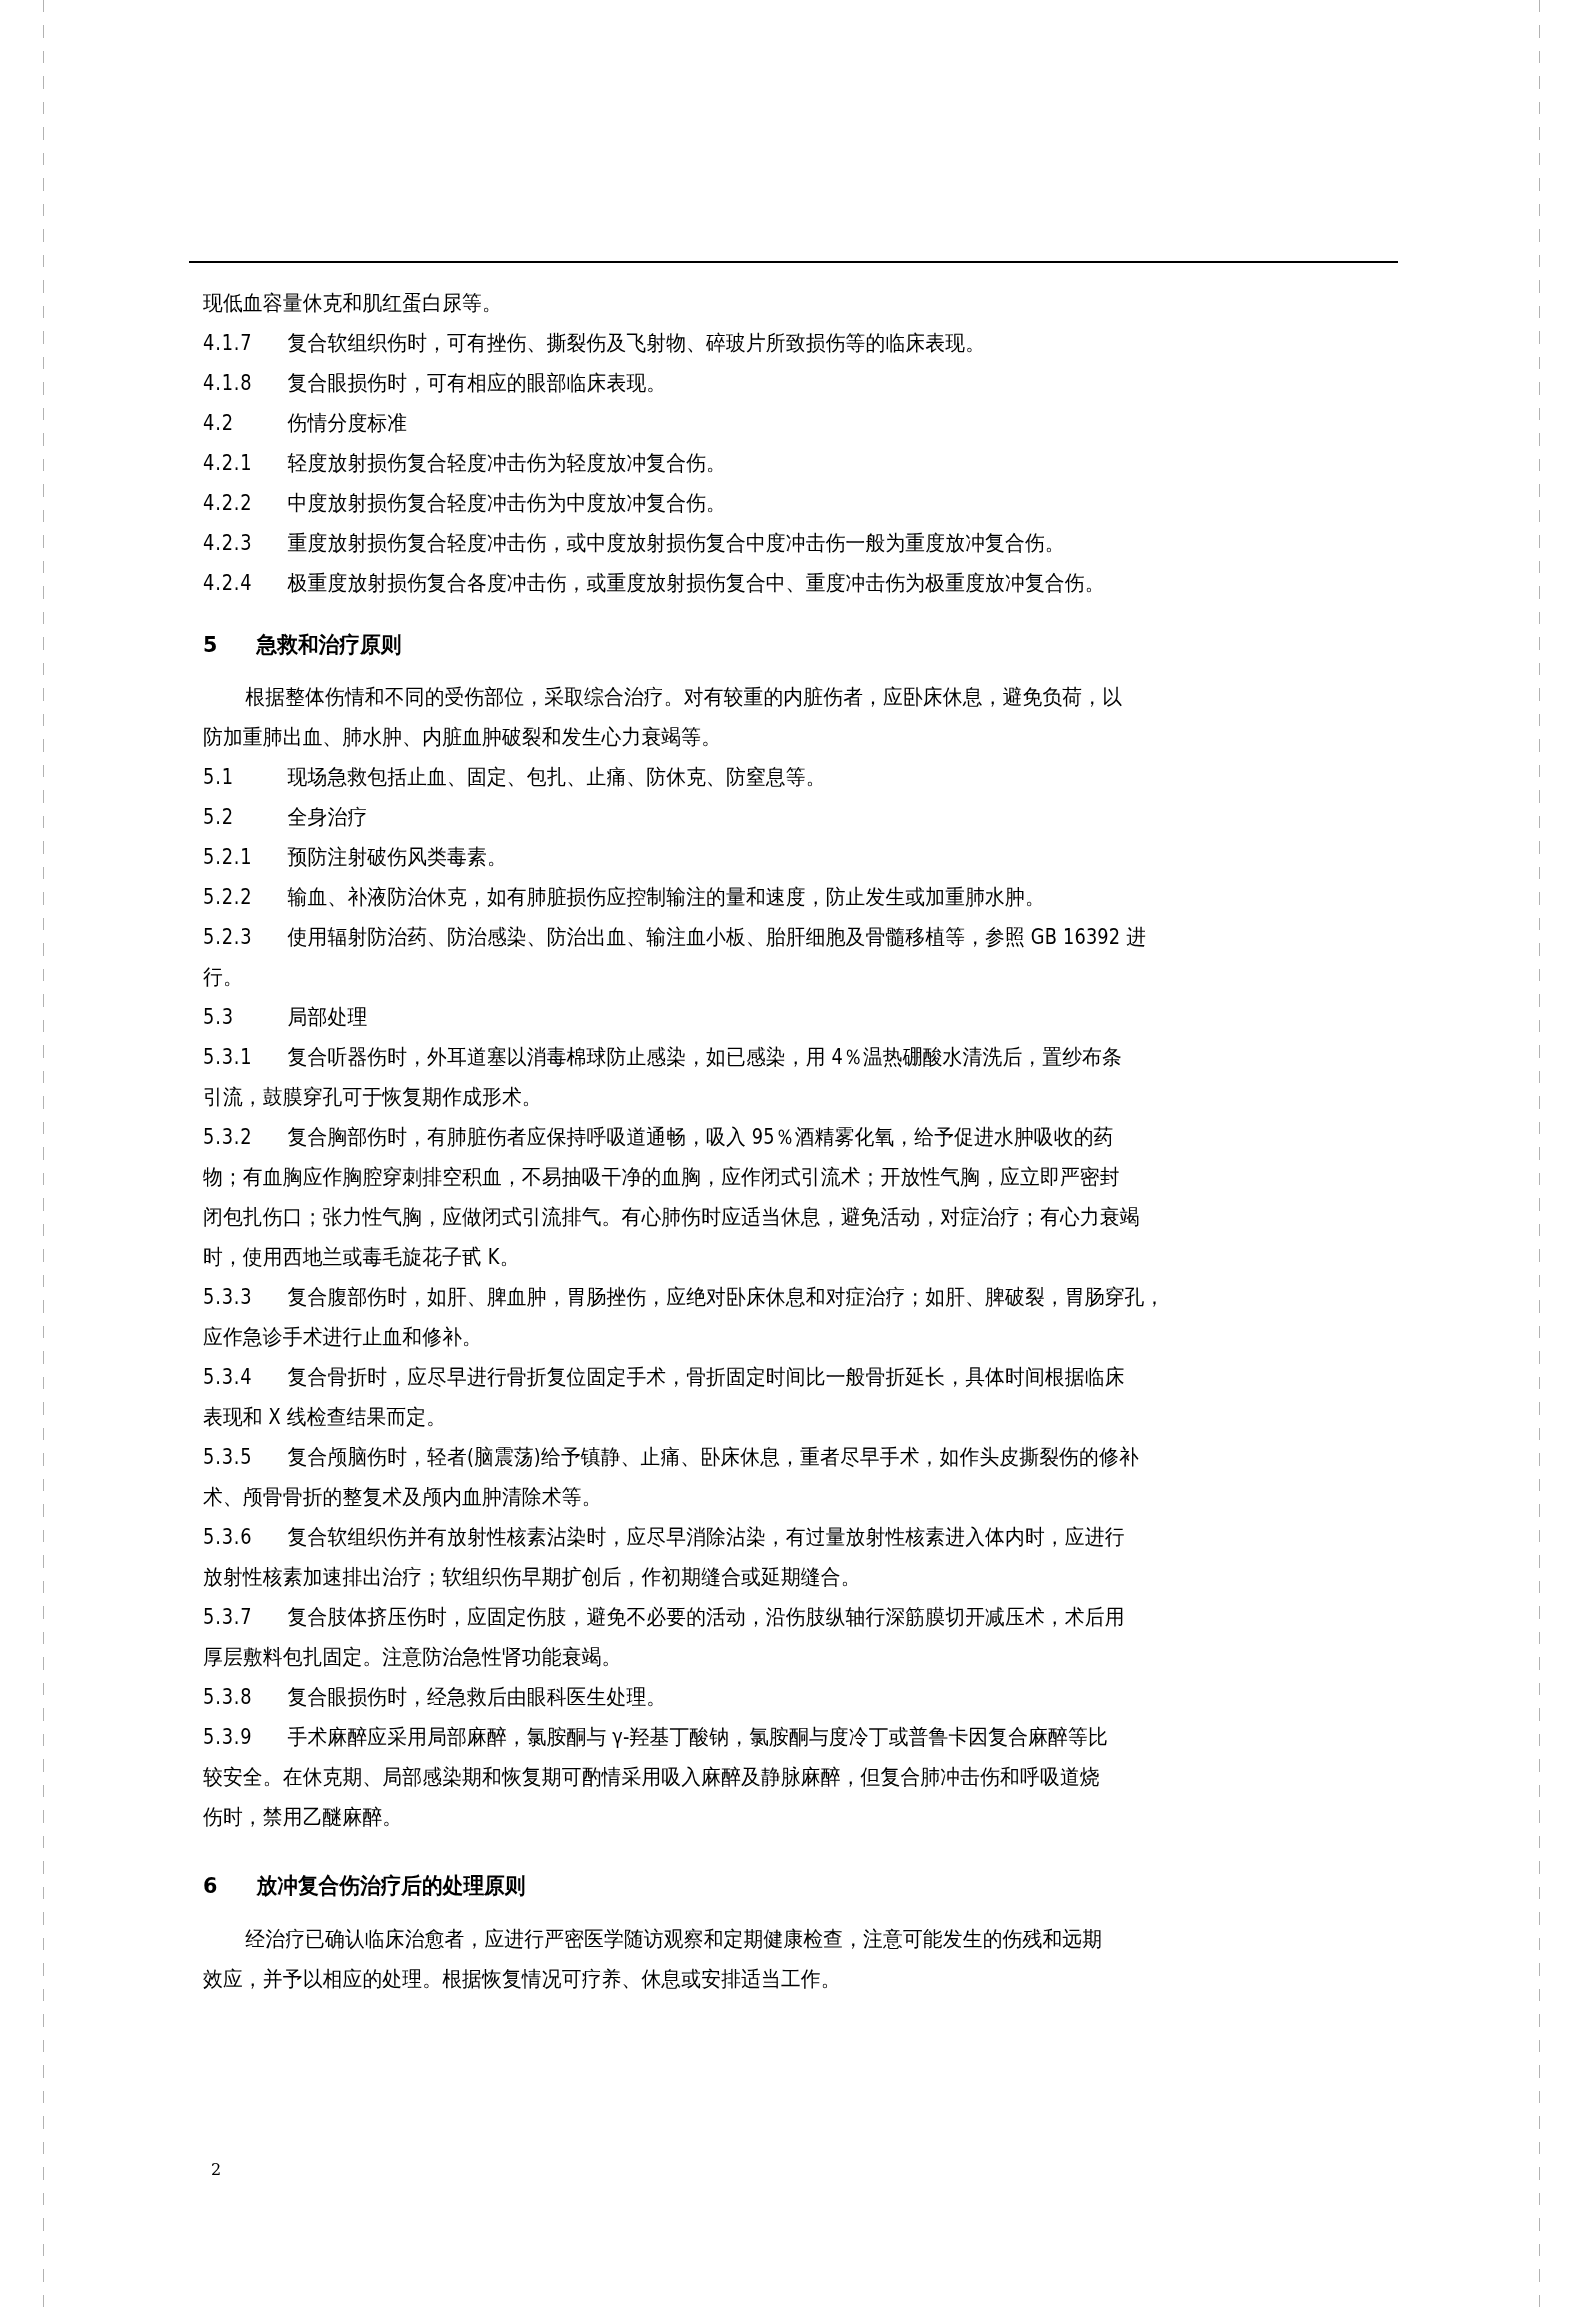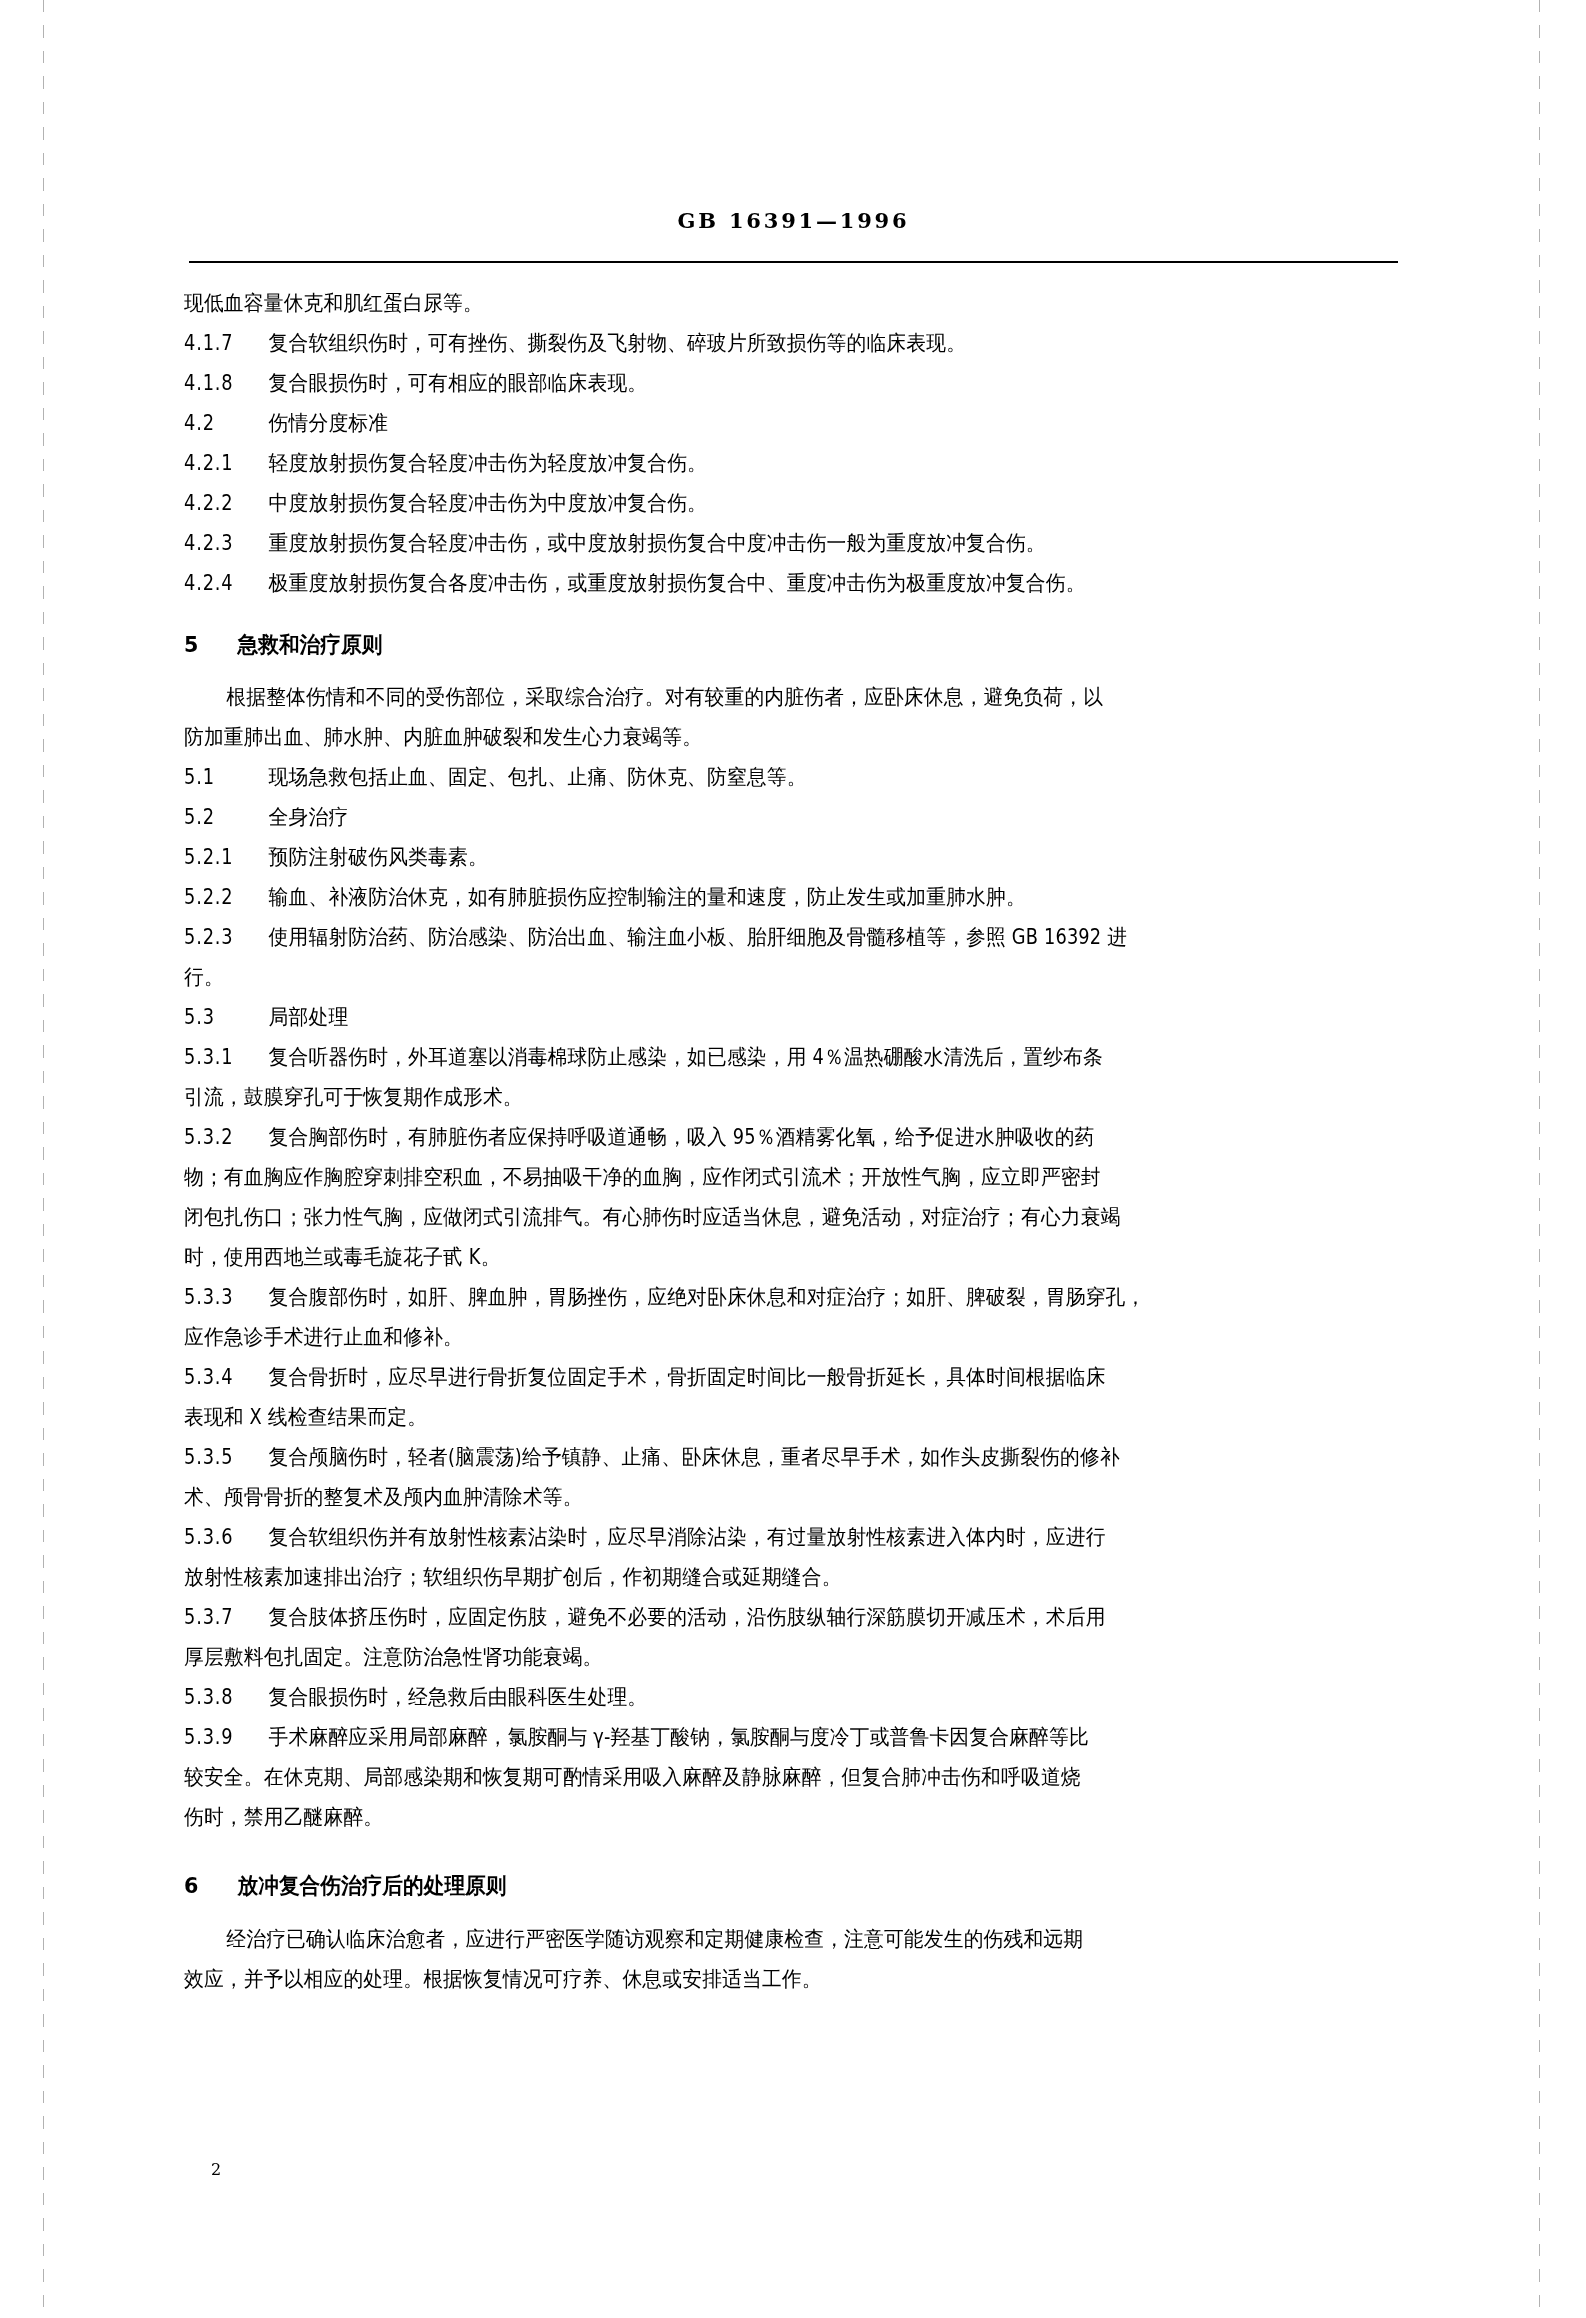--- a/index.html
+++ b/index.html
@@ -54,21 +54,21 @@
     left: 189px;
     top: 261px;
     width: 1209px;
     height: 2.4px;
     background: #000000;
   }
 
   
   .body-col {
     position: absolute;
-    left: 184px;
+    left: 203px;
     top: 283px;
     width: 1209px;
   }
 
   .line {
     font-size: 21px;
     line-height: 40px;
     letter-spacing: 0.2px;
     white-space: nowrap;
     font-family: "DejaVu Sans", "Liberation Sans", sans-serif;
@@ -112,23 +112,20 @@
   }
 </style>
 </head>
 <body>
 
 <div class="page">
 
   <div class="scan-edge left"></div>
   <div class="scan-edge right"></div>
 
-  <div class="header">
-    <div class="header-text">GB 16391—1996</div>
-  </div>
   <div class="header-rule"></div>
 
   <div class="body-col">
 
     <div>
       <div class="line"><span>现低血容量休克和肌红蛋白尿等。</span></div>
       <div class="line"><span class="num">4.1.7</span><span>复合软组织伤时，可有挫伤、撕裂伤及飞射物、碎玻片所致损伤等的临床表现。</span></div>
       <div class="line"><span class="num">4.1.8</span><span>复合眼损伤时，可有相应的眼部临床表现。</span></div>
       <div class="line"><span class="num">4.2</span><span>伤情分度标准</span></div>
       <div class="line"><span class="num">4.2.1</span><span>轻度放射损伤复合轻度冲击伤为轻度放冲复合伤。</span></div>

